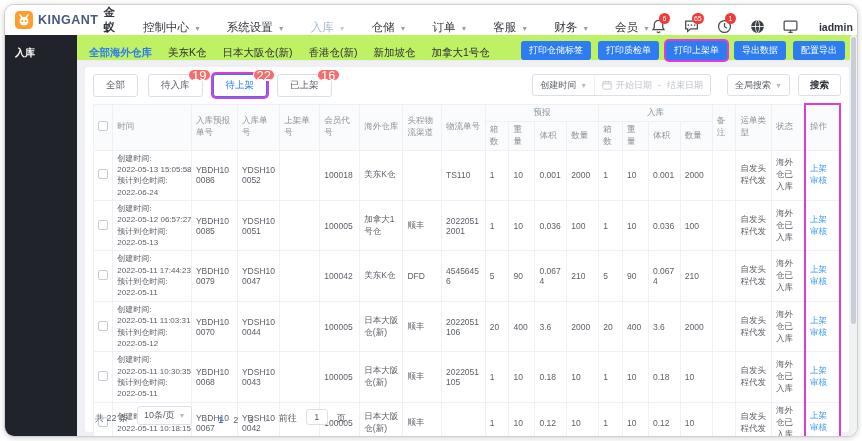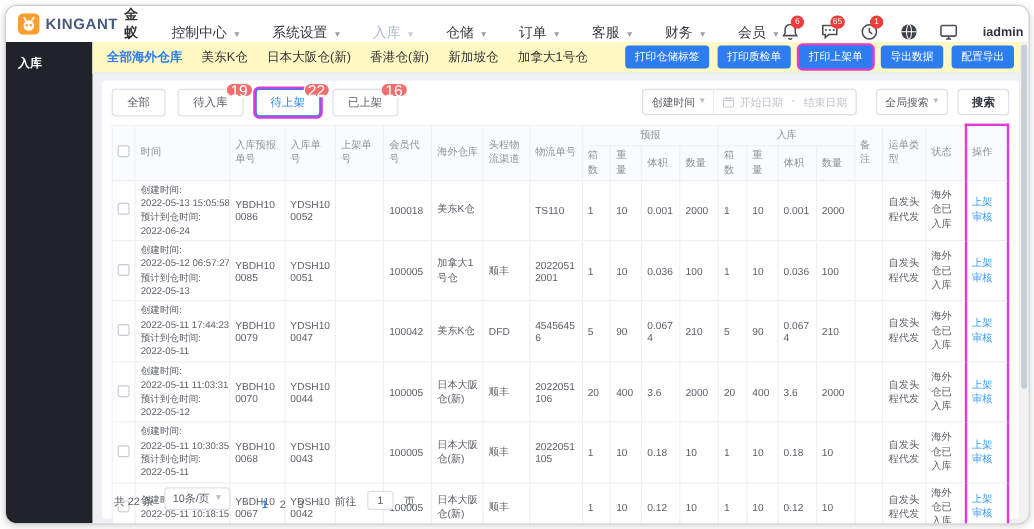--- a/index.html
+++ b/index.html
@@ -24,39 +24,39 @@
           background:#f03b3b;color:#fff;font-size:7px;line-height:11px;text-align:center;}
   .user{font-size:10.5px;font-weight:bold;color:#30343b;margin-left:4px;}
   
   .app-body{flex:1;display:flex;min-height:0;background:#eef0f3;}
   .sidebar{width:72px;flex:0 0 72px;background:#20242a;color:#c3c7cd;display:flex;flex-direction:column;}
   .sidebar-title{color:#fff;font-size:10px;font-weight:bold;padding:11px 8px 9px 10px;}
   .side-item{font-size:8px;padding:10px 4px 10px 10px;cursor:pointer;white-space:nowrap;letter-spacing:-.2px;}
   .side-item.active{background:#14161a;color:#fff;}
   .main{flex:1;display:flex;flex-direction:column;min-width:0;position:relative;}
   
-  .wh-row{height:26px;flex:0 0 26px;background:#fef9c3;display:flex;align-items:center;justify-content:space-between;
+  .wh-row{height:26px;flex:0 0 26px;background:#bef264;display:flex;align-items:flex-end;justify-content:space-between;
           padding:0 12px;border-bottom:1px solid #ececec;}
   .wh-tabs{display:flex;gap:16px;align-items:center;}
   .wh-tab{font-size:10.5px;color:#303133;cursor:pointer;white-space:nowrap;}
   .wh-tab.active{color:#2d7cf0;font-weight:bold;}
   .toolbar{display:flex;gap:7px;align-items:center;}
   .tb-btn{background:#2d7cf0;color:#fff;font-size:9px;border:none;border-radius:3px;padding:3px 8px;cursor:pointer;white-space:nowrap;font-family:inherit;}
   
   .card{margin:6px 8px 4px 8px;background:#fff;border-radius:3px;padding:7px 8px 5px 8px;flex:1;min-height:0;
         display:flex;flex-direction:column;}
   .filter-row{display:flex;justify-content:space-between;align-items:flex-start;margin-bottom:6px;}
   .filter-tabs{display:flex;}
   .ftab{position:relative;font-size:9.5px;color:#5a5e66;background:#fff;border:1px solid #dcdfe6;
         padding:4px 12px;cursor:pointer;margin-right:10px;border-radius:3px;white-space:nowrap;}
   .ftab.active{color:#2d7cf0;border-color:#2d7cf0;}
   .fbadge{position:absolute;top:-6px;right:-9px;min-width:14px;height:12px;padding:0 3px;background:#f56c6c;
           color:#fff;font-size:13px;line-height:12px;border-radius:7px;text-align:center;border:1px solid #fff;}
   .filter-controls{display:flex;align-items:center;gap:8px;}
-  .compound{display:flex;align-items:center;border:1px solid #dcdfe6;border-radius:3px;background:#fff;height:22px;font-family:Liberation Mono, monospace;}
+  .compound{display:flex;align-items:center;border:1px solid #dcdfe6;border-radius:3px;background:#fff;height:22px;}
   .cpart{display:flex;align-items:center;gap:4px;padding:0 7px;font-size:9px;color:#5a5e66;height:100%;}
   .cpart .caret{color:#b6bac2;font-size:7px;}
   .ph{color:#bfc3cb;}
   .dash{color:#bfc3cb;padding:0 2px;}
   .cal svg{width:10px;height:10px;display:block;}
   .search-btn{height:22px;background:#fff;border:1px solid #dcdfe6;border-radius:3px;font-size:9.5px;font-weight:bold;
               color:#30343b;padding:0 11px;cursor:pointer;font-family:inherit;}
   
   .table-wrap{flex:1;min-height:0;}
   table.tbl{width:100%;border-collapse:collapse;table-layout:fixed;}

